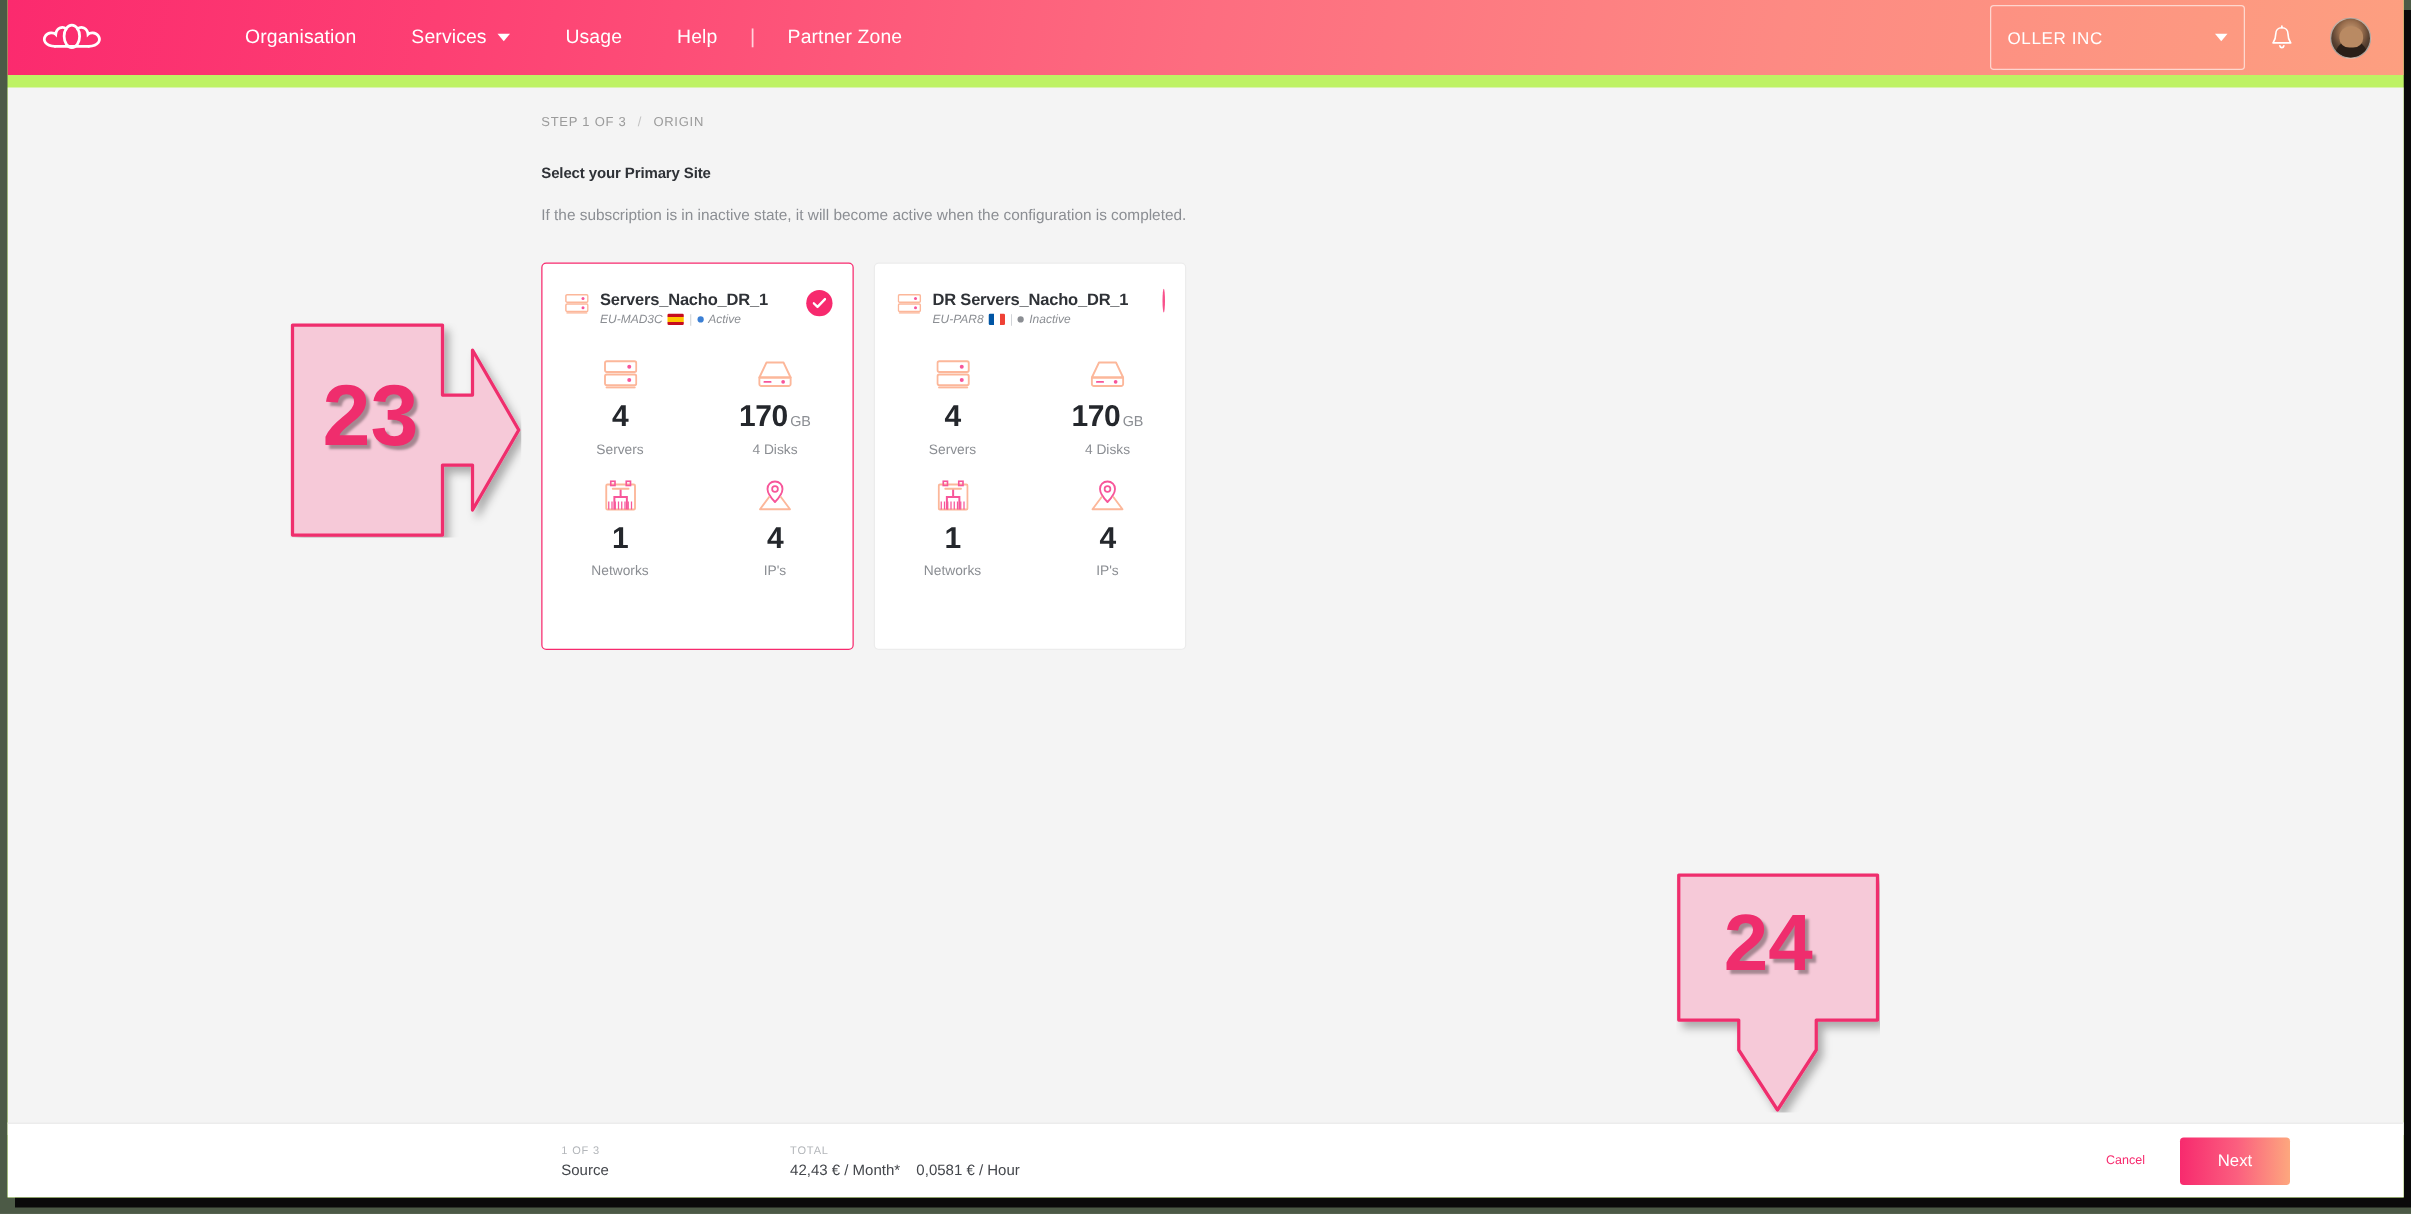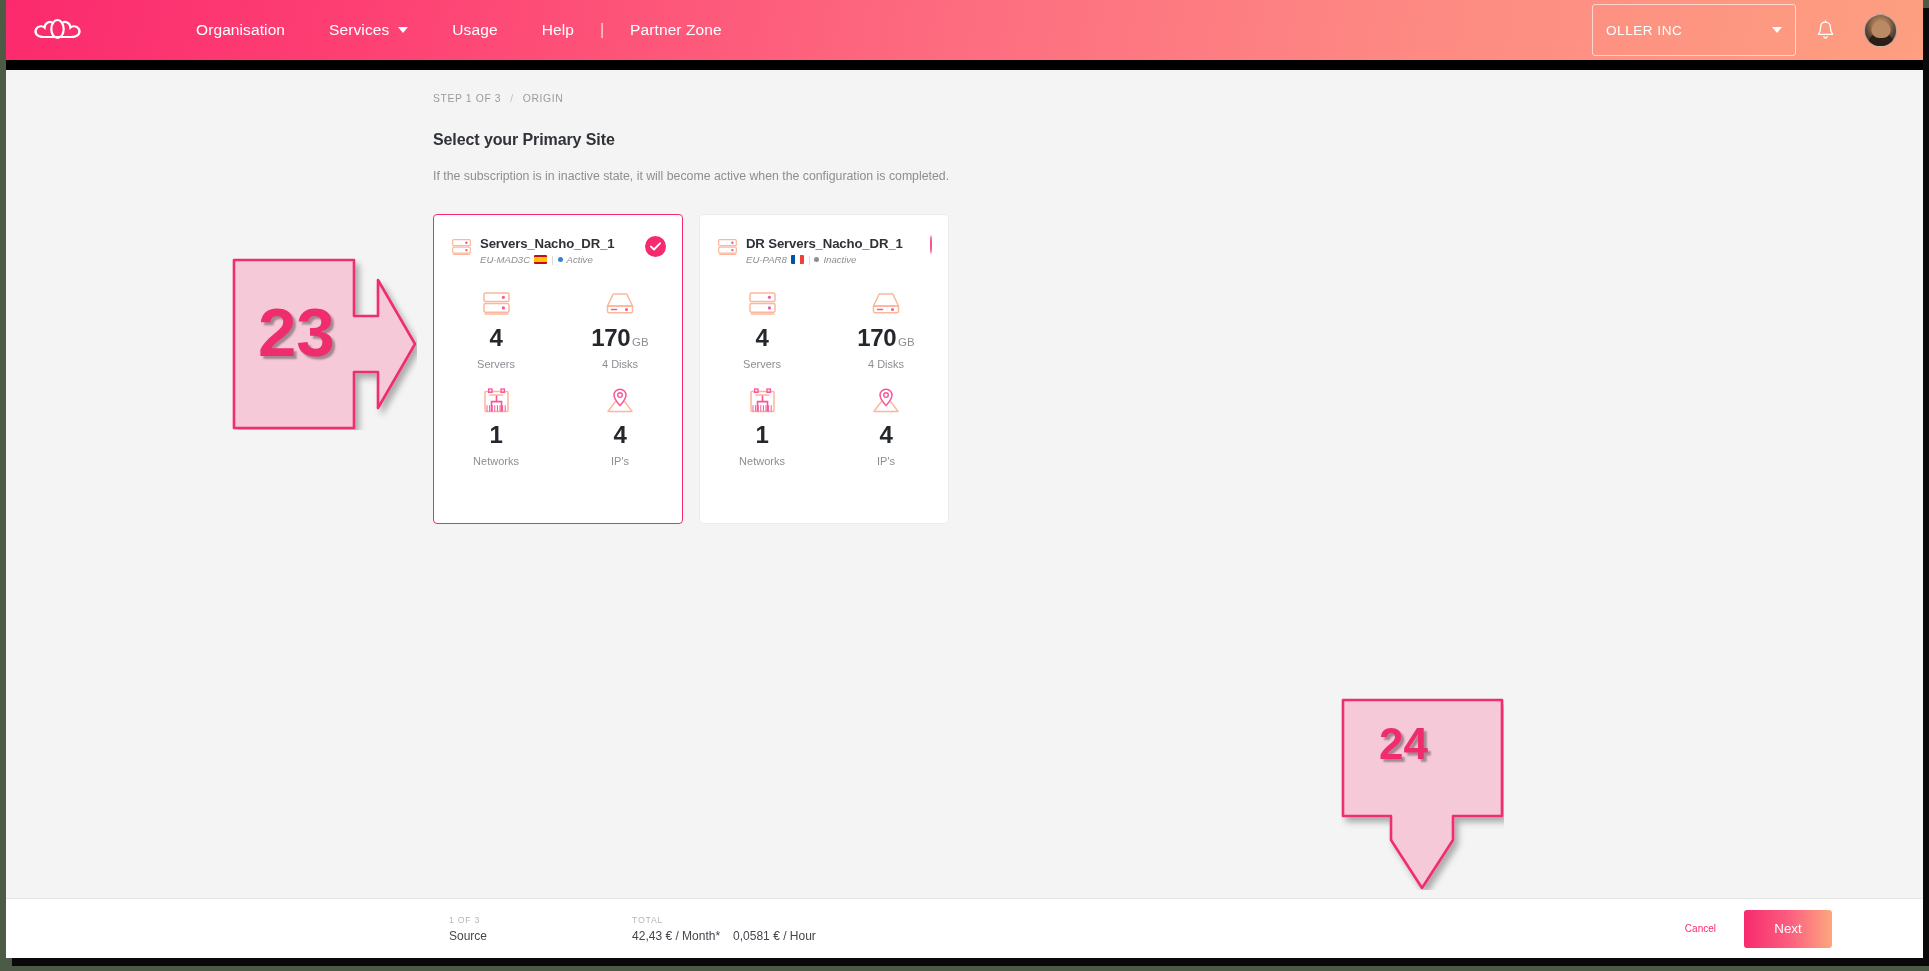--- a/index.html
+++ b/index.html
@@ -6,21 +6,21 @@
   html, body {
     width: 1929px; height: 971px;
     font-family: "Liberation Sans", sans-serif;
     background: #4c5a46;
     overflow: hidden;
   }
   #shell {
     position: absolute;
     left: 6px; top: 0px;
     width: 1917px; height: 958px;
-    background: #000000;
+    background: #bef264;
     box-shadow: 6px 8px 0 0 #0a0a0a;
     overflow: hidden;
   }
 
   
   #header {
     position: absolute; left: 0; top: 0;
     width: 1917px; height: 60px;
     background: linear-gradient(100deg, #fb2a6e 0%, #fd3f73 18%, #fd6d80 50%, #fd8a83 74%, #fd9f80 100%);
     display: flex; align-items: center;
@@ -55,21 +55,21 @@
   #avatar::before{
     content:""; position:absolute; left:50%; top:20%; transform:translateX(-50%);
     width:19px; height:17px; border-radius:50% 50% 42% 42%; background:#b98a63; z-index:2;
   }
 
   
   #main { position:absolute; left:0; top:70px; width:1917px; height:838px; background:#f4f4f4; }
   #content { position:absolute; left:427px; top:23px; width:1000px; }
   #breadcrumb { font-size: 10.4px; color:#9b9b9b; letter-spacing:.6px; display:flex; gap:9px; }
   #breadcrumb .sep { color:#c2c2c2; }
-  #page-title { margin-top: 27px; font-size: 16px; font-weight: bold; color:#2f3237; letter-spacing:-.1px;}
+  #page-title { margin-top: 27px; font-size: 12px; font-weight: bold; color:#2f3237; letter-spacing:-.1px;}
   #page-sub { margin-top: 20px; font-size: 12.3px; color:#8b8e93; }
 
   #cards { margin-top: 31px; display:flex; gap: 16px; }
   .card {
     width: 250px; height: 310px; background:#fff; border-radius:4px; position:relative;
     cursor:pointer;
   }
   .card.selected { border: 1.4px solid #f72a6e; }
   .card.plain { border: 1px solid #ececec; }
   .card-head { display:flex; align-items:flex-start; padding: 21px 16px 0 18px; }
@@ -120,21 +120,21 @@
   
   .anno { position:absolute; z-index: 40; pointer-events:none; }
   .anno-num {
     position:absolute; color:#ef2d6d; font-weight:bold;
     text-shadow: 3px 3px 2px rgba(0,0,0,.33);
     line-height:1;
   }
   #anno23 { left: 226px; top: 258px; width: 185px; height: 132px; }
   #anno23 .anno-num { left: 26px; top: 40px; font-size: 69px; }
   #anno24 { left: 1335px; top: 698px; width: 163px; height: 192px; }
-  #anno24 .anno-num { left: 38px; top: 24px; font-size: 44px; }
+  #anno24 .anno-num { left: 38px; top: 24px; font-size: 64px; }
 </style>
 </head>
 <body>
 
 <div id="shell">
 
   <div id="header">
 
     <div id="logo">
       <svg width="52" height="30" viewBox="0 0 52 30">

